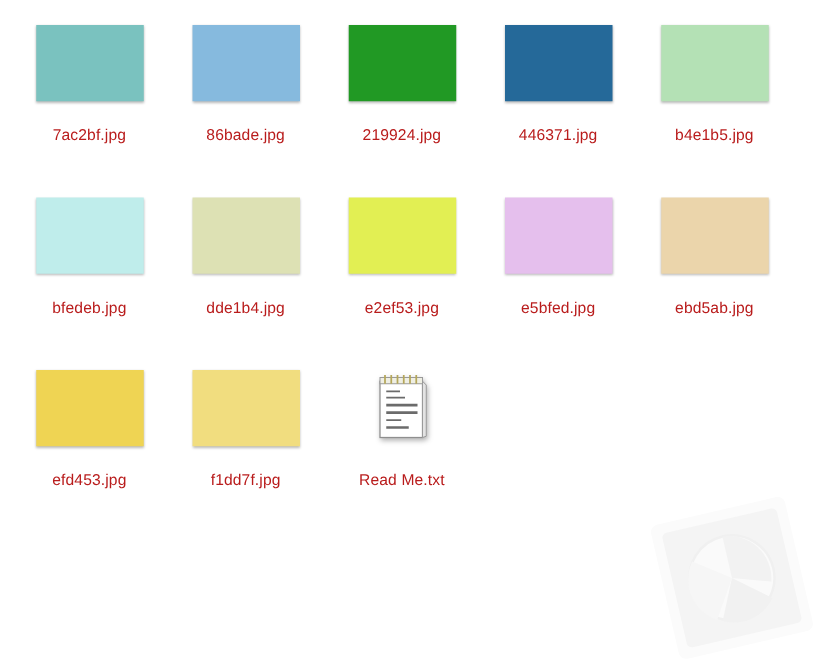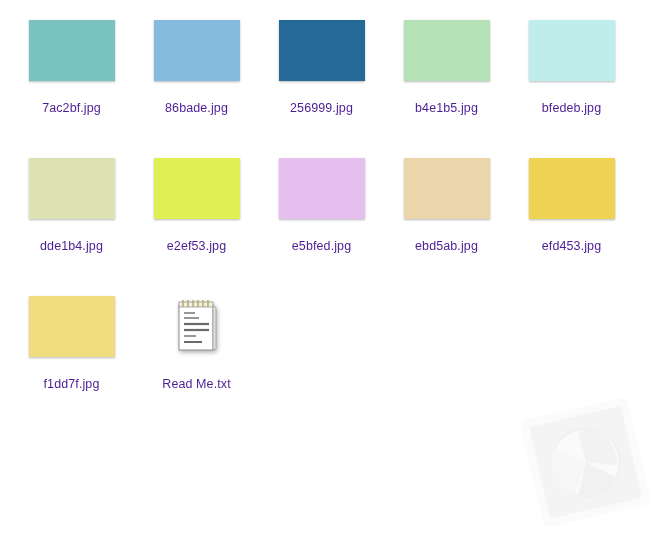--- a/index.html
+++ b/index.html
@@ -53,21 +53,21 @@
     height: 61px;
     box-shadow:
       0 1px 2px rgba(0,0,0,0.28),
       0 0 5px rgba(255,255,255,0.9);
   }
 
   .file-label {
     margin-top: 20px;
     font-size: 12.5px;
     line-height: 14px;
-    color: #4c1d95;
+    color: #b91c1c;
     text-align: center;
     white-space: nowrap;
     letter-spacing: 0.1px;
   }
 
   
   .txt-icon {
     width: 44px;
     height: 54px;
     position: relative;
@@ -98,23 +98,29 @@
       <div class="file-label">7ac2bf.jpg</div>
     </div>
     <div class="file-item">
       <div class="thumb-wrap">
         <div class="thumb" style="background: rgb(134, 186, 222);"></div>
       </div>
       <div class="file-label">86bade.jpg</div>
     </div>
     <div class="file-item">
       <div class="thumb-wrap">
+        <div class="thumb" style="background: rgb(33, 153, 36);"></div>
+      </div>
+      <div class="file-label">219924.jpg</div>
+    </div>
+    <div class="file-item">
+      <div class="thumb-wrap">
         <div class="thumb" style="background: rgb(37, 105, 153);"></div>
       </div>
-      <div class="file-label">256999.jpg</div>
+      <div class="file-label">446371.jpg</div>
     </div>
     <div class="file-item">
       <div class="thumb-wrap">
         <div class="thumb" style="background: rgb(180, 225, 181);"></div>
       </div>
       <div class="file-label">b4e1b5.jpg</div>
     </div>
     <div class="file-item">
       <div class="thumb-wrap">
         <div class="thumb" style="background: rgb(191, 237, 235);"></div>

